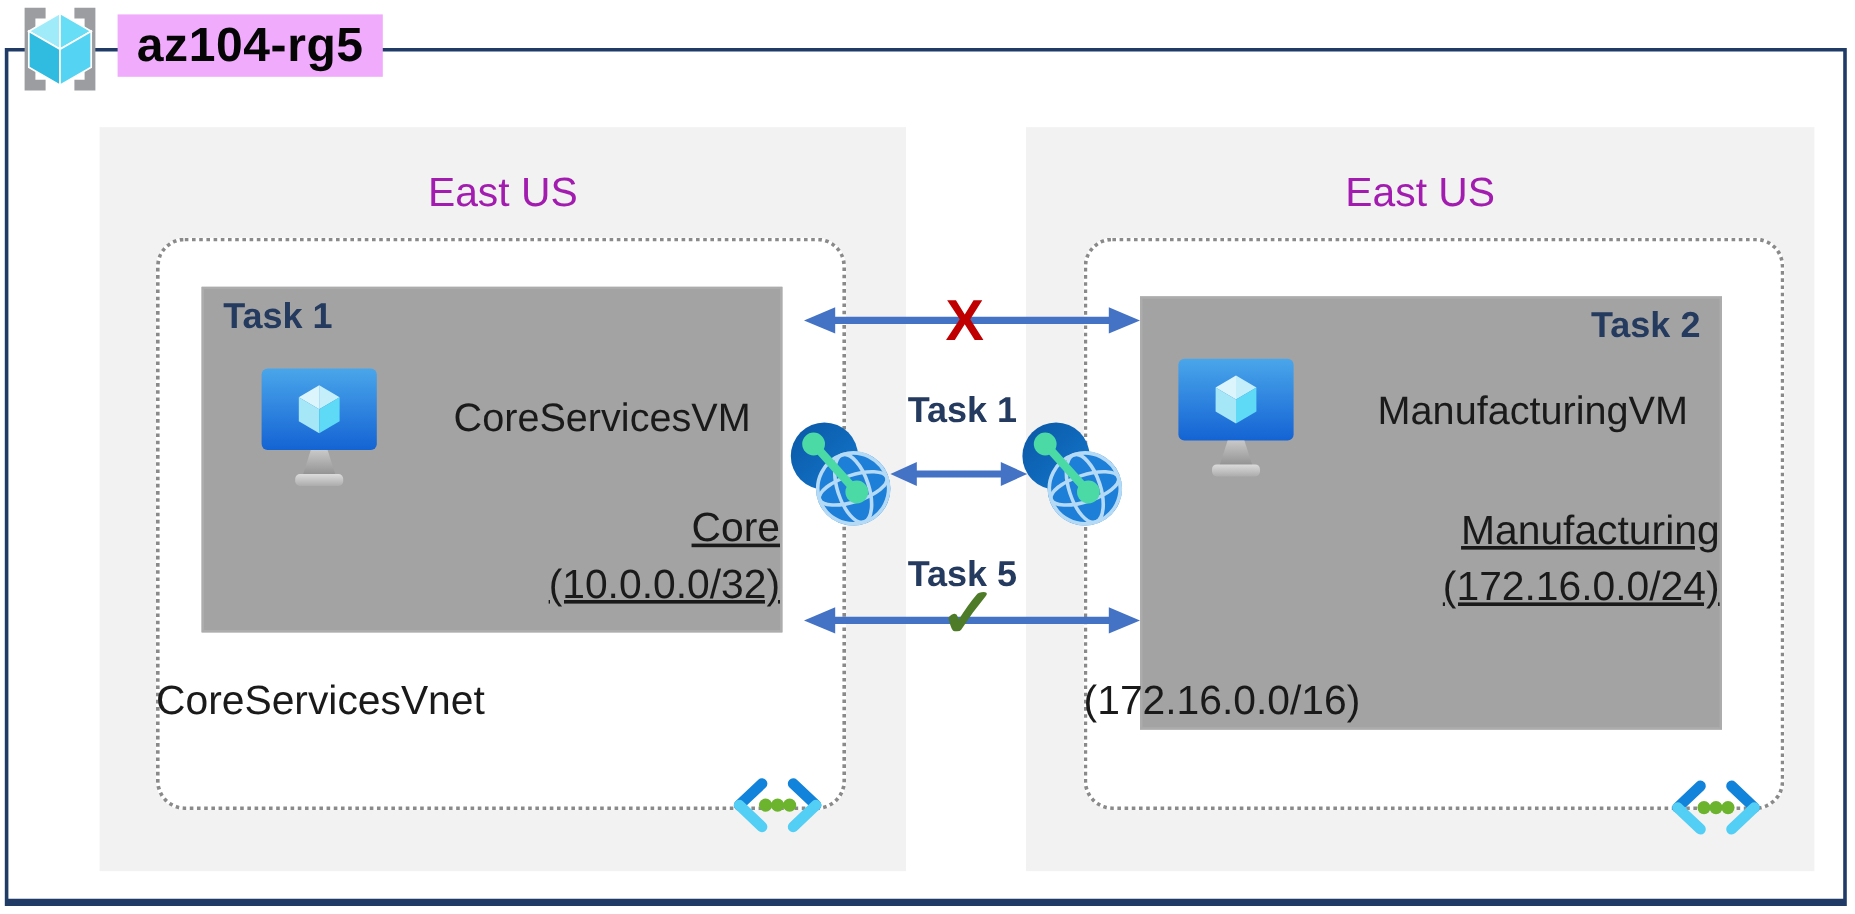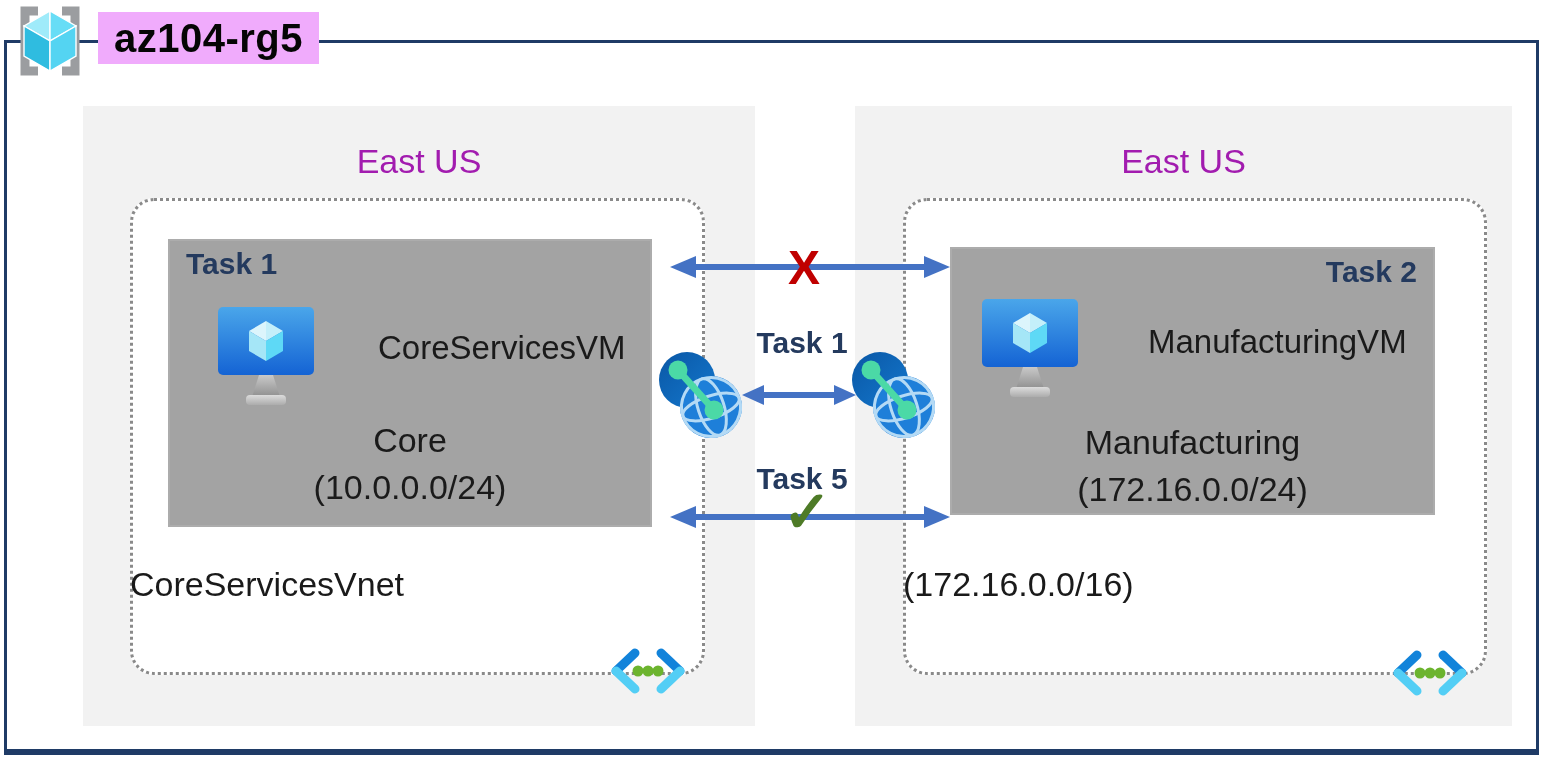--- a/index.html
+++ b/index.html
@@ -25,31 +25,31 @@
   
   .vnet-box{
     position:absolute;top:198px;height:477px;background:#fff;
     border:3px dotted #8a8a8a;border-radius:24px;box-sizing:border-box;
   }
   .vnet-box.left{left:130px;width:575px;}
   .vnet-box.right{left:903px;width:584px;}
   
   .subnet-box{position:absolute;background:#a3a3a3;border:2px solid #acacac;box-sizing:border-box;}
   .subnet-box.left{left:168px;top:239px;width:484px;height:288px;}
-  .subnet-box.right{left:950px;top:247px;width:485px;height:268px;}
+  .subnet-box.right{left:950px;top:247px;width:485px;height:361px;}
   .task-label{position:absolute;font-size:30px;font-weight:700;color:#243a5e;}
   .task-label.tl{left:16px;top:6px;}
   .task-label.tr{right:16px;top:6px;}
   .vm-icon{position:absolute;width:100px;height:102px;}
   .subnet-box.left  .vm-icon{left:46px;top:64px;}
   .subnet-box.right .vm-icon{left:28px;top:48px;}
   .vm-name{position:absolute;font-size:33px;font-weight:300;white-space:nowrap;margin-left:44px;}
   .subnet-box.left  .vm-name{left:164px;top:88px;}
   .subnet-box.right .vm-name{left:152px;top:74px;}
-  .subnet-name{position:absolute;left:0;width:100%;text-align:center;font-size:34px;font-weight:300;line-height:47px;}
+  .subnet-name{position:absolute;left:0;width:100%;text-align:right;font-size:34px;font-weight:300;line-height:47px;text-decoration:underline;}
   .subnet-box.left  .subnet-name{top:176px;}
   .subnet-box.right .subnet-name{top:170px;}
   
   .vnet-name{position:absolute;text-align:left;font-size:34px;font-weight:400;line-height:49px;}
   .vnet-name.left{left:130px;top:560px;width:575px;}
   .vnet-name.right{left:903px;top:560px;width:584px;}
   .vnet-icon{position:absolute;width:80px;height:50px;}
   .vnet-icon.left{left:608px;top:646px;}
   .vnet-icon.right{left:1390px;top:648px;}
   
@@ -126,21 +126,21 @@
         <polygon points="50,16 67,26 50,36" fill="#C4EFFA"></polygon>
         <polygon points="33,26 50,36 50,56 33,46" fill="#A5E6F7"></polygon>
         <polygon points="67,26 50,36 50,56 67,46" fill="#5ED9F6"></polygon>
         <polygon points="43,70 57,70 64,92 36,92" fill="url(#standGrad)"></polygon>
         <rect x="30" y="90" width="40" height="10" rx="4" fill="url(#baseGrad)"></rect>
       </svg>
     </span>
     <div class="vm-name">CoreServicesVM</div>
     <div class="subnet-name">
       <div>Core</div>
-      <div>(10.0.0.0/24)</div>
+      <div>(10.0.0.0/32)</div>
     </div>
   </div>
   <div class="vnet-name left">
     <div>CoreServicesVnet</div>
   </div>
   <span class="vnet-icon left">
     <svg viewBox="0 0 80 50" width="80" height="50">
       <line x1="27" y1="7" x2="8" y2="25" stroke="#1283DA" stroke-width="9" stroke-linecap="round"></line>
       <line x1="8" y1="25" x2="27" y2="43" stroke="#53CEF5" stroke-width="9" stroke-linecap="round"></line>
       <line x1="53" y1="7" x2="72" y2="25" stroke="#1283DA" stroke-width="9" stroke-linecap="round"></line>

